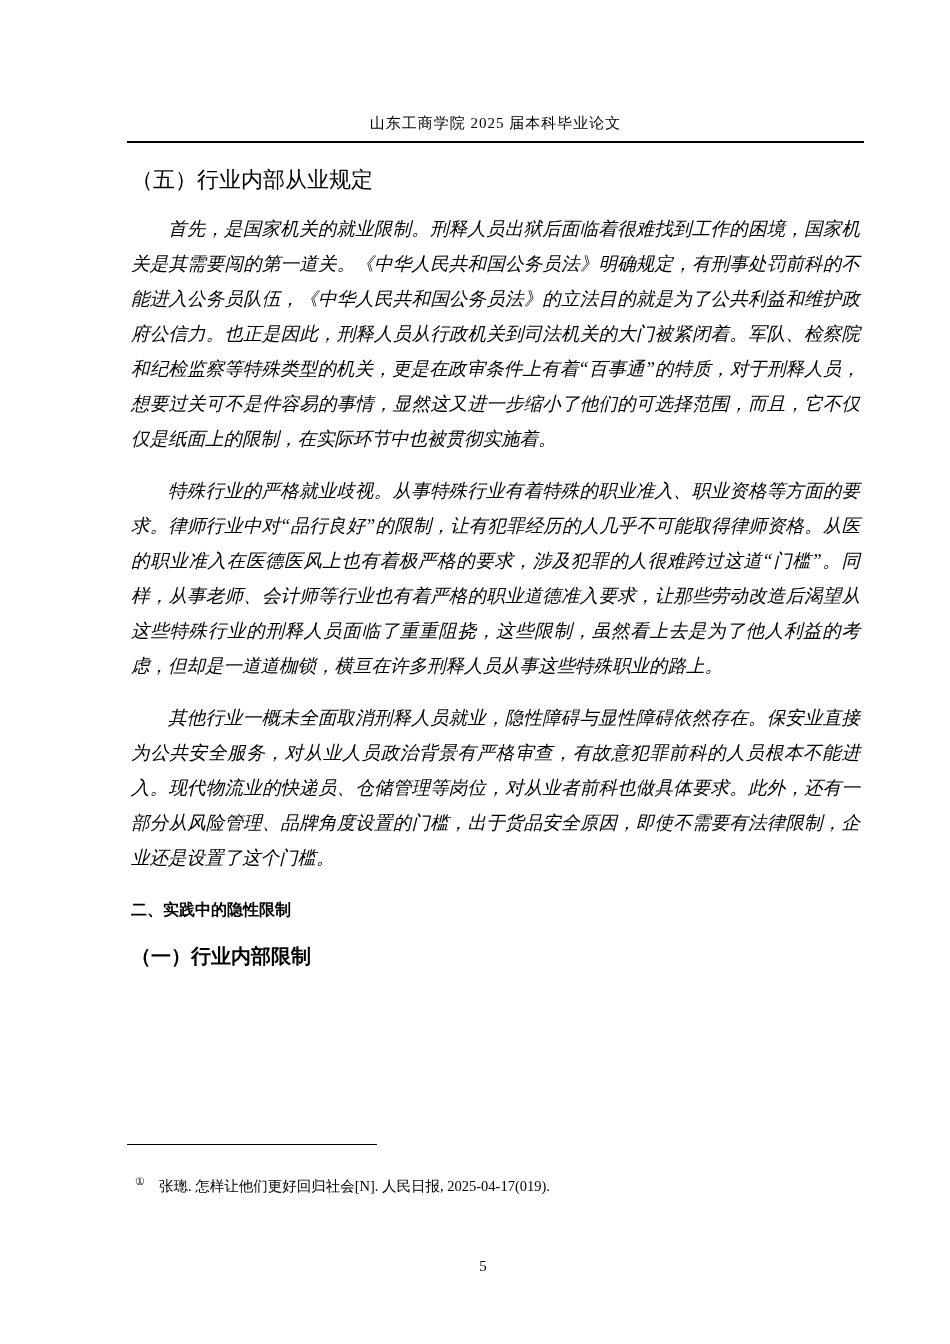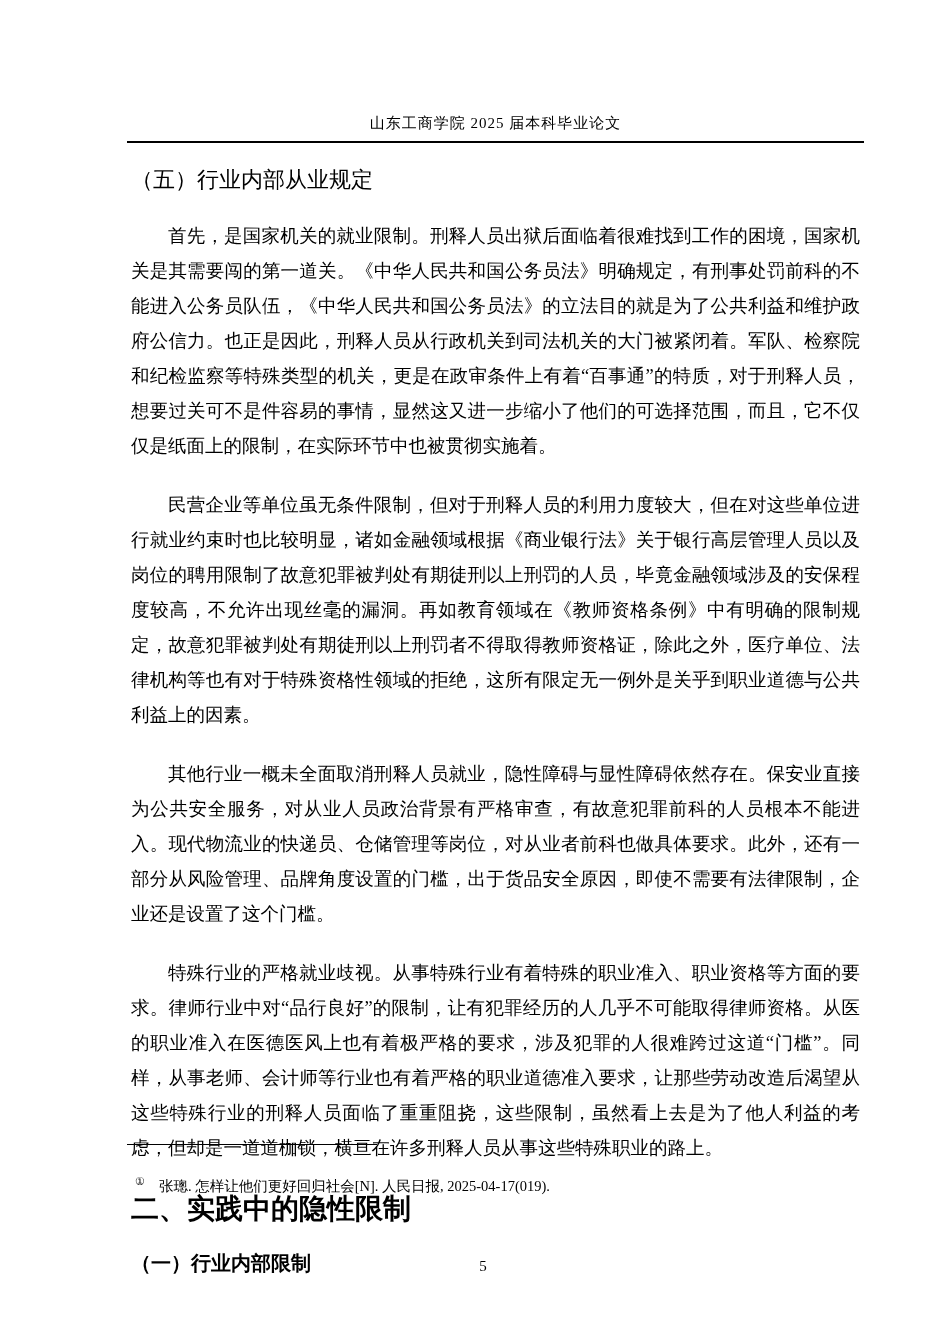--- a/index.html
+++ b/index.html
@@ -30,37 +30,38 @@
   h1.sec-h1 {
     font-family:"Liberation Sans","DejaVu Sans",sans-serif;
     font-weight:normal;
     font-size:22px;
     margin-top:18px;
     margin-bottom:6px;
   }
   h2.sec-h2 {
     font-family:"Liberation Sans","DejaVu Sans",sans-serif;
     font-weight:bold;
-    font-size:28px;
+    font-size:16px;
     margin-top:16px;
     margin-bottom:4px;
   }
   h3.sec-h3 {
     font-family:Liberation Mono, monospace;
     font-weight:bold;
     font-size:20px;
     margin-top:14px;
     margin-bottom:4px;
   }
   p.body-para {
     font-size:18.5px;
     line-height:35px;
     text-align:justify;
     text-indent:2em;
-    margin-top:16px;
+    margin-top:9px;
+    font-style:italic;
   }
   sup.fn-ref {
     font-size:11px;
     vertical-align:super;
     line-height:0;
   }
   .footnote-area {
     position:absolute;
     left:115px;
     right:90px;
@@ -98,25 +99,24 @@
   <div class="content">
 
     <div class="doc-header">
       <span>山东工商学院 2025 届本科毕业论文</span>
     </div>
 
     <h1 class="sec-h1">（五）行业内部从业规定</h1>
 
     <p class="body-para">首先，是国家机关的就业限制。刑释人员出狱后面临着很难找到工作的困境，国家机关是其需要闯的第一道关。《中华人民共和国公务员法》明确规定，有刑事处罚前科的不能进入公务员队伍，《中华人民共和国公务员法》的立法目的就是为了公共利益和维护政府公信力。也正是因此，刑释人员从行政机关到司法机关的大门被紧闭着。军队、检察院和纪检监察等特殊类型的机关，更是在政审条件上有着“百事通”的特质，对于刑释人员，想要过关可不是件容易的事情，显然这又进一步缩小了他们的可选择范围，而且，它不仅仅是纸面上的限制，在实际环节中也被贯彻实施着。</p>
 
-    <p class="body-para">民营企业等单位虽无条件限制，但对于刑释人员的利用力度较大，但在对这些单位进行就业约束时也比较明显，诸如金融领域根据《商业银行法》关于银行高层管理人员以及岗位的聘用限制了故意犯罪被判处有期徒刑以上刑罚的人员，毕竟金融领域涉及的安保程度较高，不允许出现丝毫的漏洞。再如教育领域在《教师资格条例》中有明确的限制规定，故意犯罪被判处有期徒刑以上刑罚者不得取得教师资格证，除此之外，医疗单位、法律机构等也有对于特殊资格性领域的拒绝，这所有限定无一例外是关乎到职业道德与公共利益上的因素。</p>
+
+    <p class="body-para">特殊行业的严格就业歧视。从事特殊行业有着特殊的职业准入、职业资格等方面的要求。律师行业中对“品行良好”的限制，让有犯罪经历的人几乎不可能取得律师资格。从医的职业准入在医德医风上也有着极严格的要求，涉及犯罪的人很难跨过这道“门槛”。同样，从事老师、会计师等行业也有着严格的职业道德准入要求，让那些劳动改造后渴望从这些特殊行业的刑释人员面临了重重阻挠，这些限制，虽然看上去是为了他人利益的考虑，但却是一道道枷锁，横亘在许多刑释人员从事这些特殊职业的路上。</p>
 
     <p class="body-para">其他行业一概未全面取消刑释人员就业，隐性障碍与显性障碍依然存在。保安业直接为公共安全服务，对从业人员政治背景有严格审查，有故意犯罪前科的人员根本不能进入。现代物流业的快递员、仓储管理等岗位，对从业者前科也做具体要求。此外，还有一部分从风险管理、品牌角度设置的门槛，出于货品安全原因，即使不需要有法律限制，企业还是设置了这个门槛。</p>
-
-    <p class="body-para">特殊行业的严格就业歧视。从事特殊行业有着特殊的职业准入、职业资格等方面的要求。律师行业中对“品行良好”的限制，让有犯罪经历的人几乎不可能取得律师资格。从医的职业准入在医德医风上也有着极严格的要求，涉及犯罪的人很难跨过这道“门槛”。同样，从事老师、会计师等行业也有着严格的职业道德准入要求，让那些劳动改造后渴望从这些特殊行业的刑释人员面临了重重阻挠，这些限制，虽然看上去是为了他人利益的考虑，但却是一道道枷锁，横亘在许多刑释人员从事这些特殊职业的路上。</p>
 
     <h2 class="sec-h2">二、实践中的隐性限制</h2>
 
     <h3 class="sec-h3">（一）行业内部限制</h3>
 
 
   </div>
 
   <div class="footnote-area">
     <div class="fn-rule"></div>

